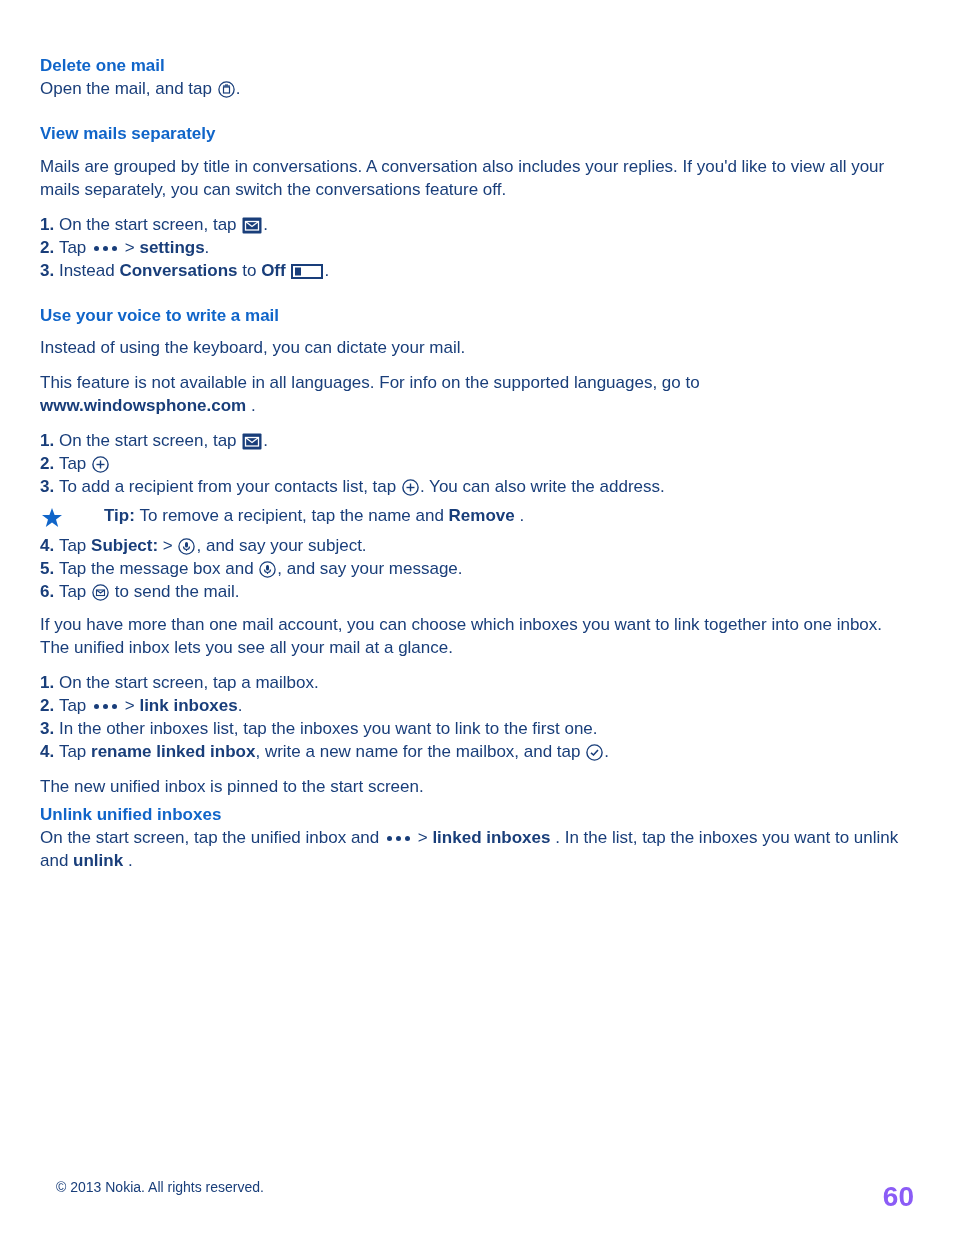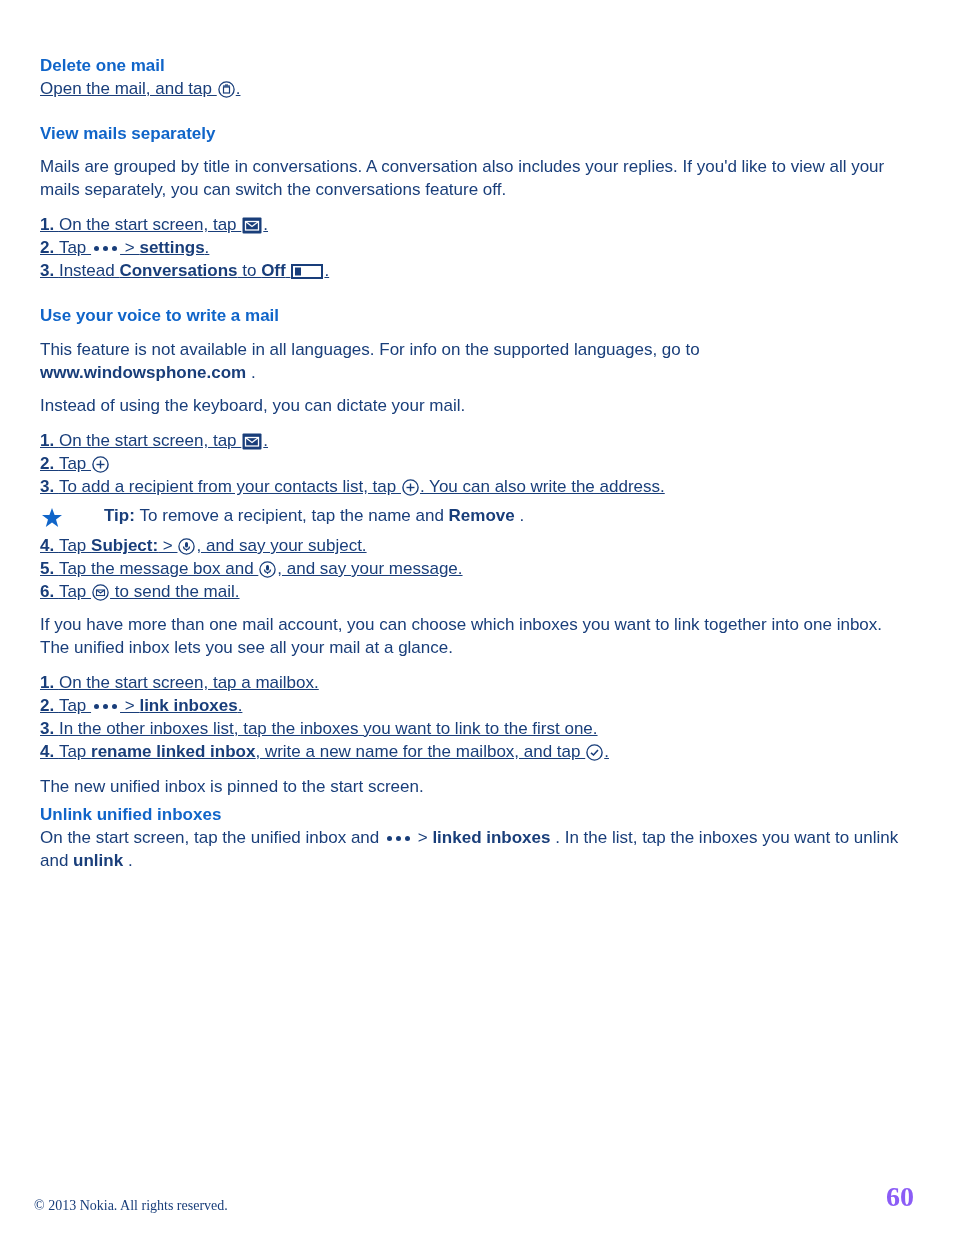--- a/index.html
+++ b/index.html
@@ -21,21 +21,21 @@
     color: #1065c9;
     font-weight: 700;
     margin-top: 10px;
     margin-bottom: 0;
   }
   .mt-tight { margin-top: 0; }
   p { margin: 0; }
   .body-text { color: #193e7a; }
   .bold { font-weight: 700; color: #193e7a; }
   .num { font-weight: 700; color: #193e7a; }
-  .line { display: flex; flex-wrap: wrap; align-items: center; gap: 0; text-decoration: underline; }
+  .line { display: flex; flex-wrap: wrap; align-items: center; gap: 0; }
   .line > span { white-space: pre; }
   .block { margin-top: 12px; }
   .tip-row {
     display: flex;
     align-items: flex-start;
     margin-top: 6px;
     margin-bottom: 6px;
     gap: 40px;
   }
   .inline-icon {
@@ -51,26 +51,24 @@
     vertical-align: middle;
     margin: 0 3px;
   }
   .dots span {
     width: 5px; height: 5px; border-radius: 50%;
     background: #193e7a;
   }
   .footer {
     position: absolute;
     bottom: 42px;
-    left: 34px;
+    left: 56px;
     right: 40px;
     display: flex;
     justify-content: space-between;
-    align-items: flex-end;
-    font-family: Liberation Serif, serif;
   }
   .copyright { font-size: 14px; color: #193e7a; }
   .page-number {
     font-size: 28px;
     font-weight: 700;
     color: #8b5cf6;
   }
 </style>
 </head>
 <body>
@@ -126,26 +124,26 @@
         <svg width="32" height="15" viewBox="0 0 32 15">
             <rect x="1" y="1" width="30" height="13" fill="none" stroke="#193e7a" stroke-width="2"></rect>
             <rect x="4" y="3.5" width="6" height="8" fill="#193e7a"></rect>
           </svg>
       </span>
       <span>.</span>
     </p>
   </div>
 
   <p class="section-title" style="margin-top:22px">Use your voice to write a mail</p>
+  <p class="body-text" style="margin-top:10px">Instead of using the keyboard, you can dictate your mail.</p>
   <p class="body-text" style="margin-top:12px">
     <span>This feature is not available in all languages. For info on the supported languages, go to </span><br>
     <span class="bold">www.windowsphone.com</span>
     <span>.</span>
   </p>
-  <p class="body-text" style="margin-top:10px">Instead of using the keyboard, you can dictate your mail.</p>
 
   <div class="block">
     <p class="line">
       <span class="num">1. </span>
       <span>On the start screen, tap </span>
       <span class="inline-icon">
         <svg width="20" height="17" viewBox="0 0 20 17">
             <rect x="0.5" y="0.5" width="19" height="16" rx="1" fill="#193e7a"></rect>
             <rect x="3.5" y="4.5" width="13" height="8.5" fill="none" stroke="#fff" stroke-width="1.3"></rect>
             <polyline points="3.5,4.5 10,9.5 16.5,4.5" fill="none" stroke="#fff" stroke-width="1.3"></polyline>

